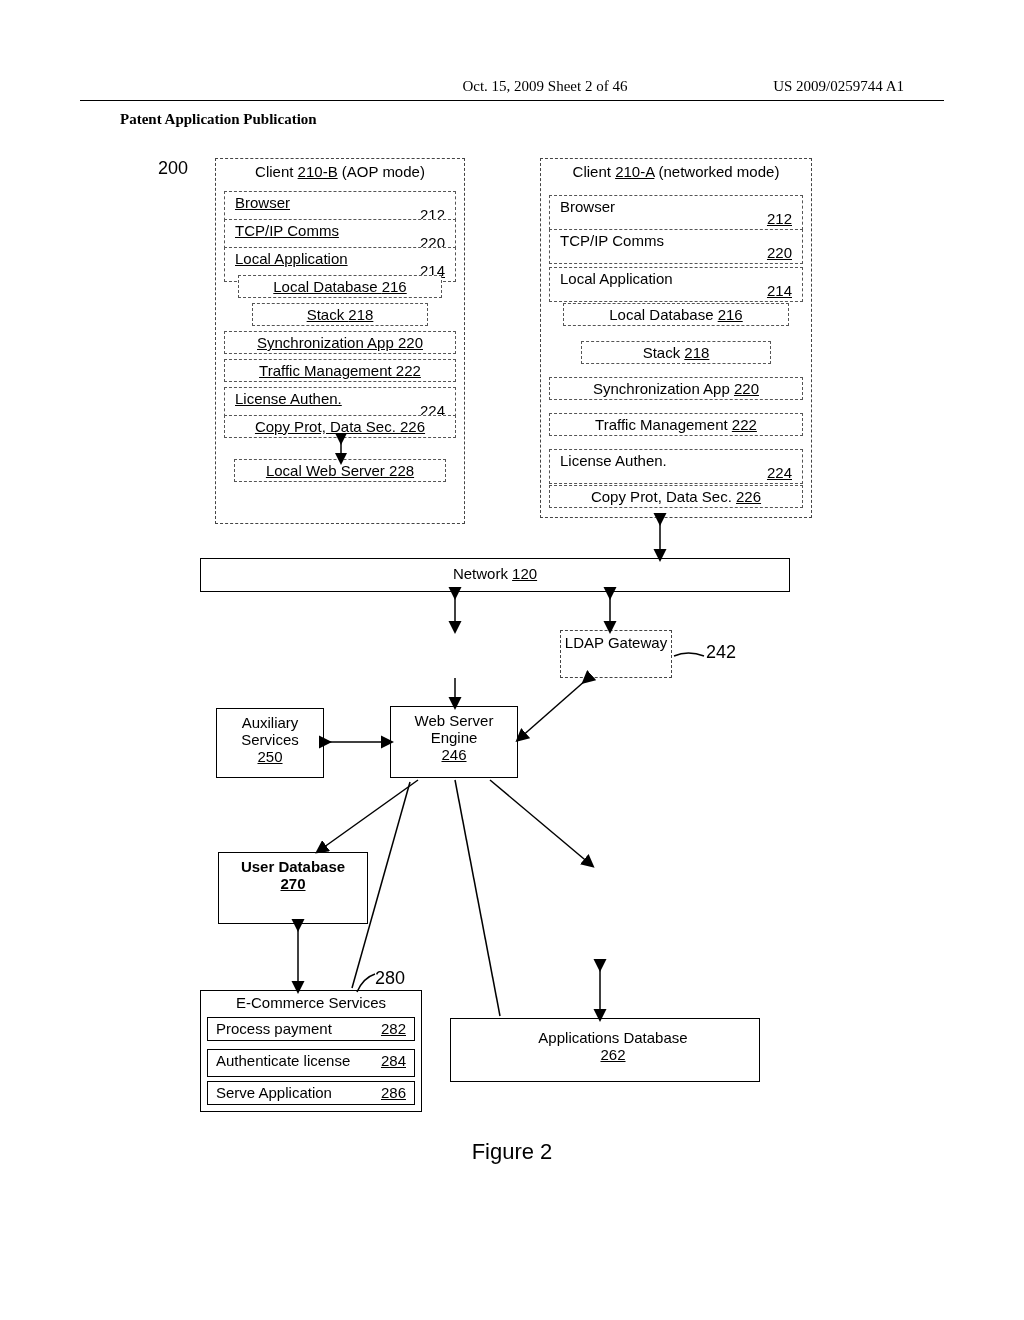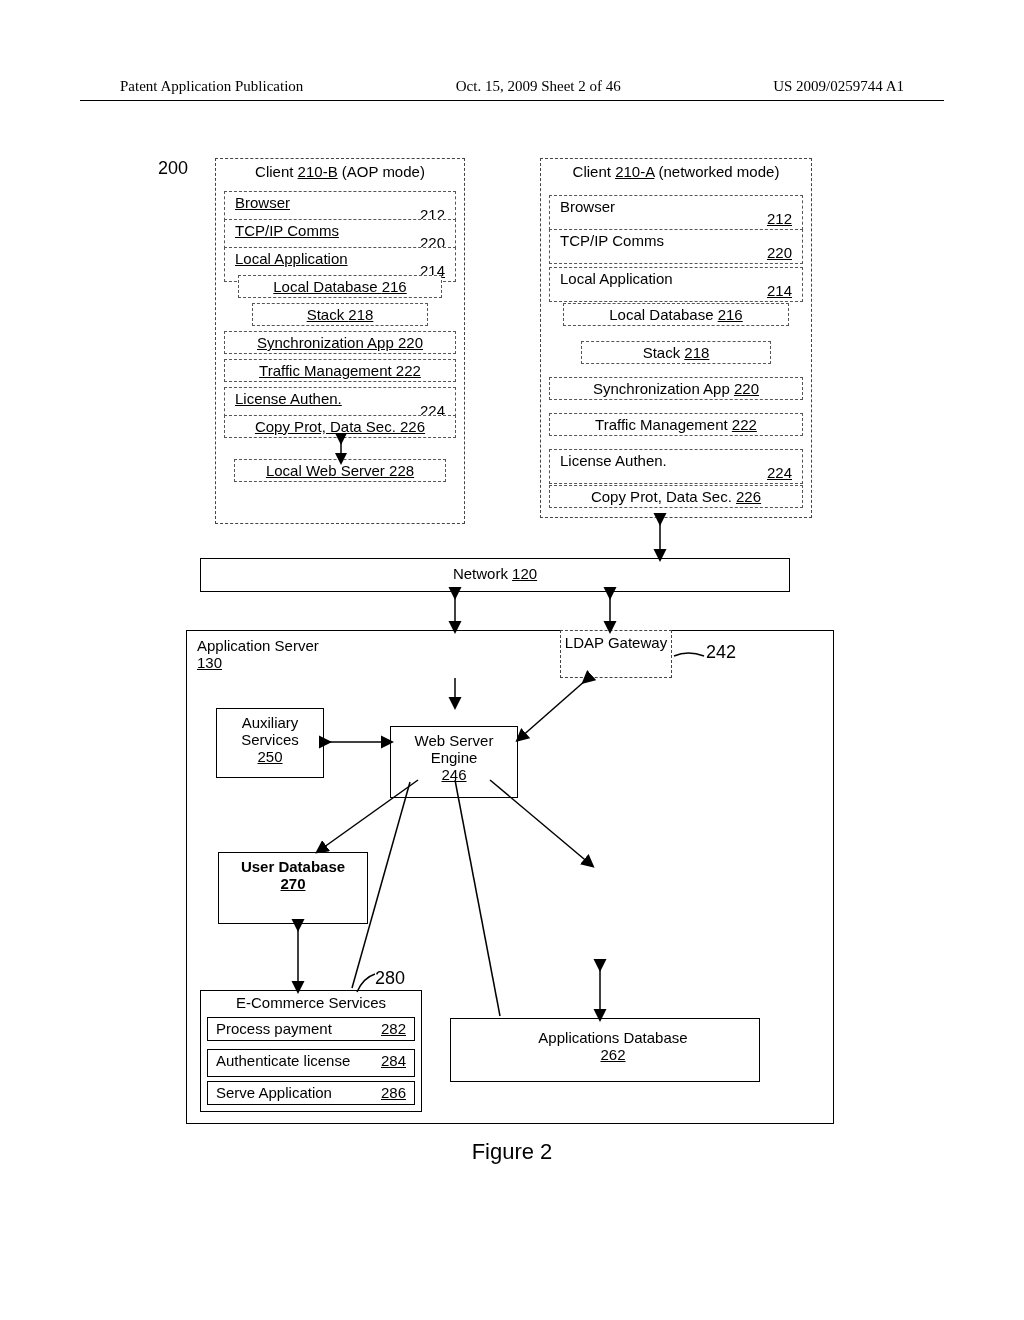--- a/index.html
+++ b/index.html
@@ -18,21 +18,21 @@
   }
   .header {
     position: absolute;
     top: 78px;
     left: 120px;
     right: 120px;
     display: flex;
     justify-content: space-between;
     font-size: 15px;
   }
-  .header .left { font-weight: normal; }
+  .header .left { font-weight: bold; margin-top: 33px; }
   .header .center { }
   .header .right { }
   .hr {
     position: absolute;
     top: 100px;
     left: 80px;
     right: 80px;
     border-top: 1px solid #000;
   }
   .fig-label {
@@ -163,39 +163,34 @@
         <span>License Authen.</span>
         <span class="num">224</span>
       </div>
   <div class="inner" style="top:326px;"><span>Copy Prot, Data Sec. </span><span class="num">226</span></div>
 </div>
 
 <div class="solid-box" style="top:558px; left:200px; width:590px; height:34px; line-height:30px;">
   <span>Network </span><span class="u">120</span>
 </div>
 
-<div class="box" style="top:630px; left:186px; width:648px; height:494px;">
-  <div class="title" style="top:6px; left:10px;">
-    <span>Application Server</span><br><span class="u">130</span>
-  </div>
-</div>
 
 <div class="box dashed" style="top:630px; left:560px; width:112px; height:48px; text-align:center; font-family:Arial; font-size:15px; padding-top:3px;">
   <span>LDAP Gateway</span>
 </div>
 <div class="ref" style="top:642px; left:706px;">242</div>
 <svg class="conn" style="top:652px; left:672px; width:34px; height:10px;">
   <path d="M2,4 Q16,-2 32,4" stroke="#000" fill="none" stroke-width="1.5"></path>
 </svg>
 
 <div class="solid-box" style="top:708px; left:216px; width:108px; height:70px; padding-top:5px;">
   <span>Auxiliary Services</span><br><span class="u">250</span>
 </div>
 
-<div class="solid-box" style="top:726px; left:390px; width:128px; height:72px; padding-top:5px;">
+<div class="solid-box" style="top:706px; left:390px; width:128px; height:72px; padding-top:5px;">
   <span>Web Server Engine</span><br><span class="u">246</span>
 </div>
 
 <div class="solid-box" style="top:852px; left:218px; width:150px; height:72px; padding-top:5px;font-weight:bold;">
   <span>User Database</span><br><span class="u">270</span>
 </div>
 
 
 <div class="box" style="top:990px; left:200px; width:222px; height:122px; font-family:Arial; font-size:15px; text-align:center;">
   <div style="padding-top:3px;">E-Commerce Services</div>

